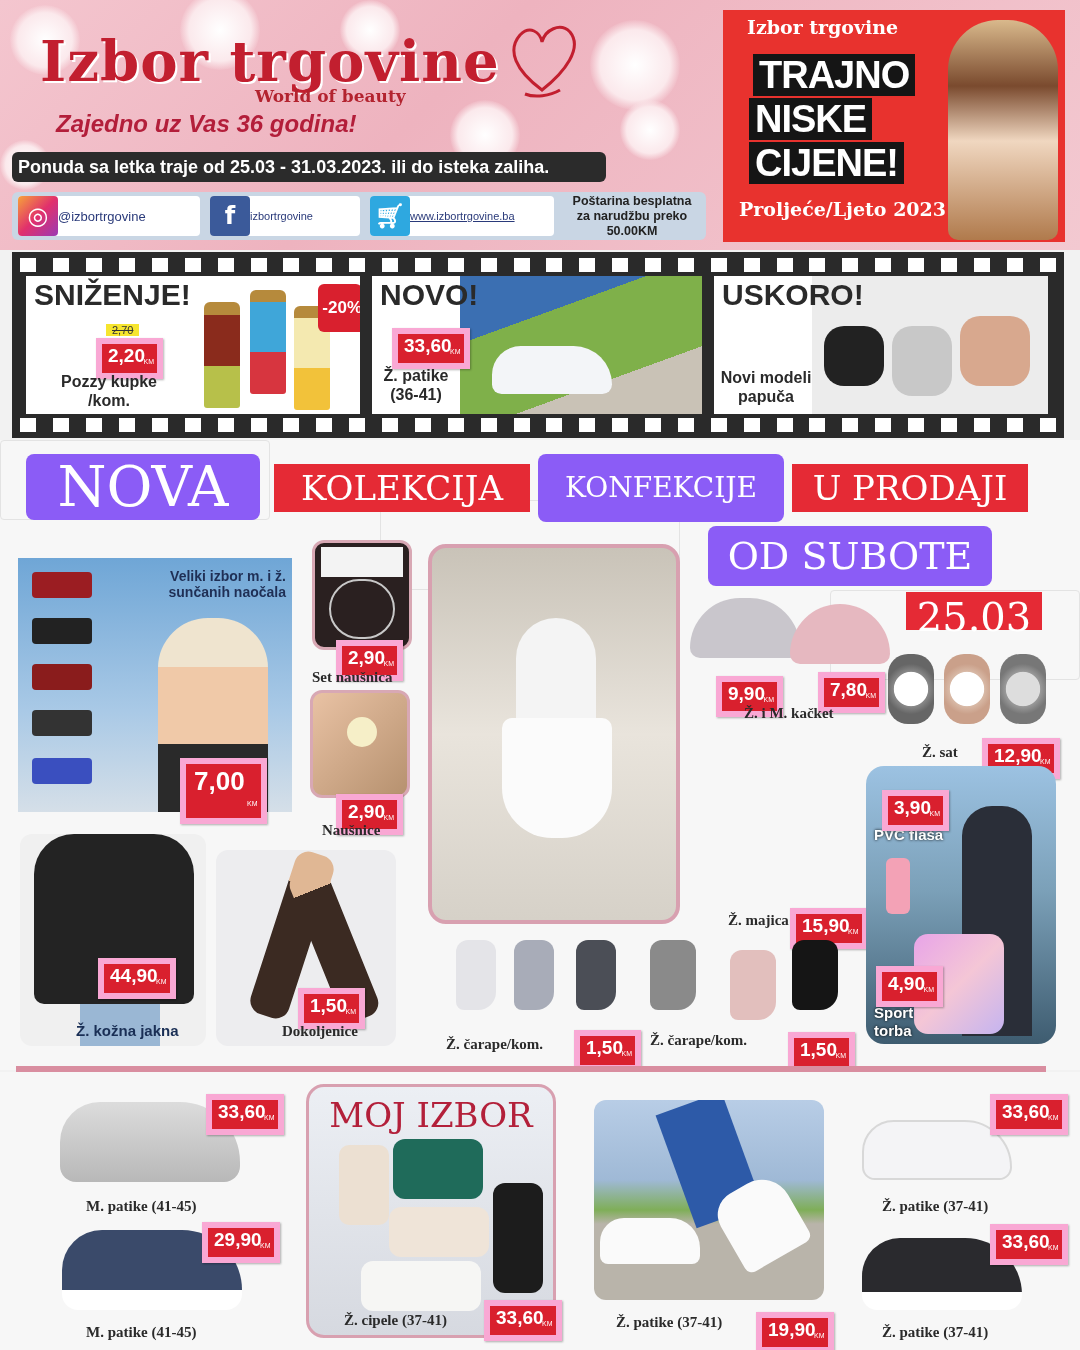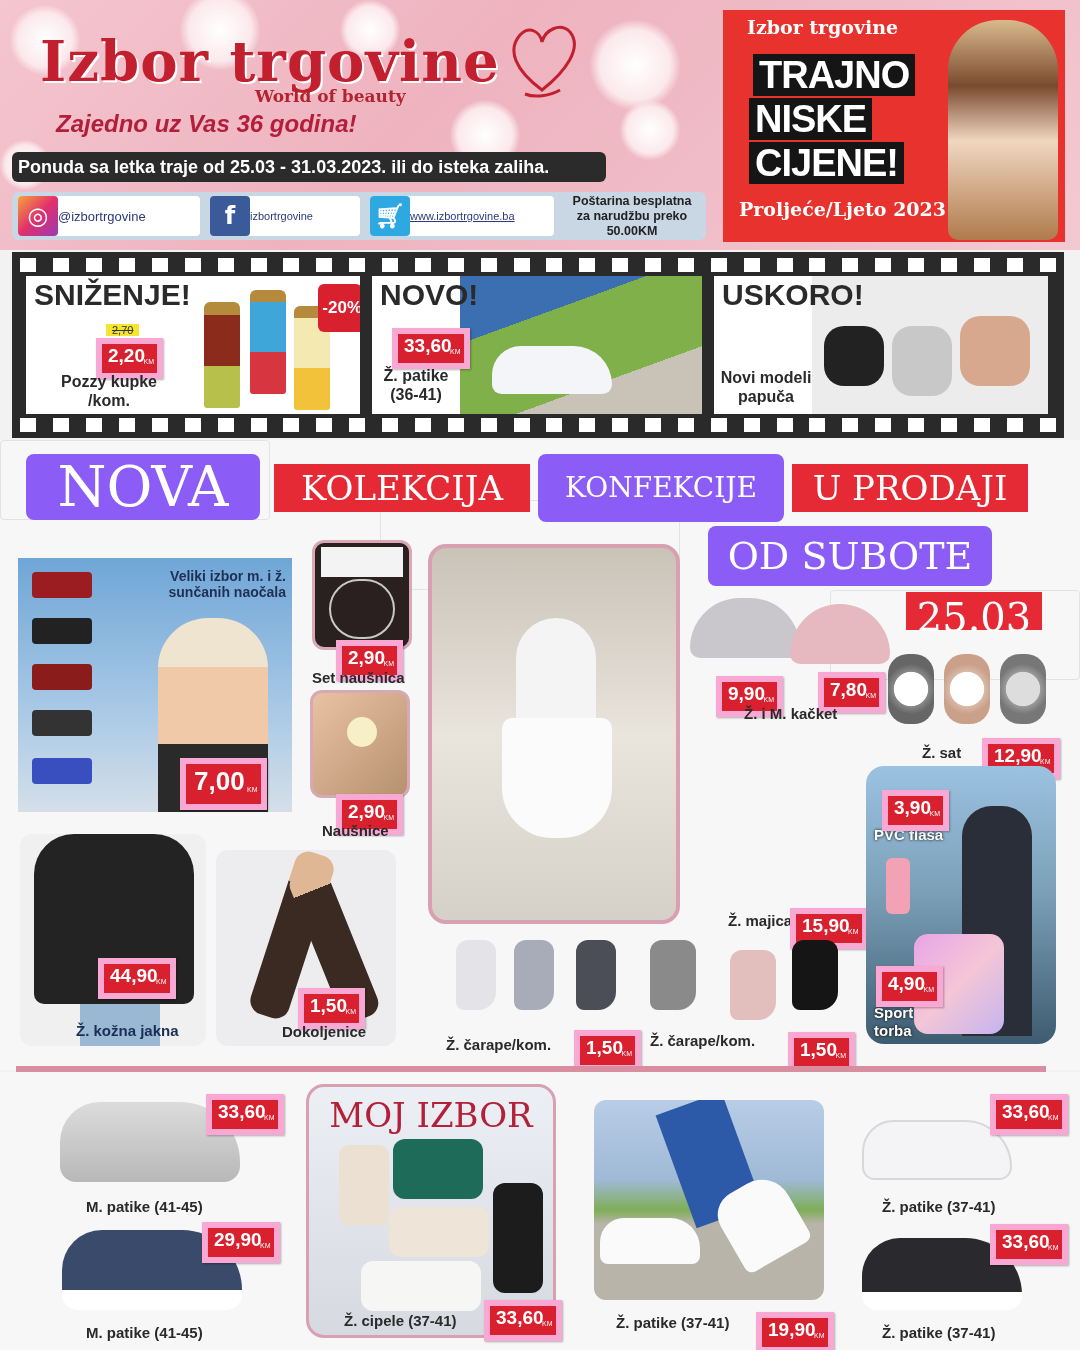--- a/index.html
+++ b/index.html
@@ -27,30 +27,30 @@
 
 #film{left:12px;top:252px;width:1052px;height:186px;background:#2a2a2a}
 .perf{position:absolute;left:0;width:1052px;height:14px;display:flex;justify-content:space-around}
 .perf span{width:16px;height:14px;background:#fff}
 .frame{position:absolute;top:24px;height:138px;background:#fff;overflow:hidden}
 .frame h3{position:absolute;left:8px;top:2px;font-family:"Liberation Sans",sans-serif;font-weight:bold;font-size:30px;color:#2a2a2a}
 .frame .lbl{position:absolute;font-family:"Liberation Sans",sans-serif;font-weight:bold;font-size:16px;color:#2a2a2a;text-align:center;line-height:19px}
 
 .price{position:absolute;background:#d9202e;color:#fff;font-family:"Liberation Sans",sans-serif;font-weight:bold;font-size:19px;padding:2px 12px 7px 6px;border:6px solid #f9a8d4;box-shadow:1px 1px 2px rgba(0,0,0,.3);line-height:20px}
 .price small{position:absolute;right:3px;bottom:1px;font-size:7px;font-weight:normal}
-.price.big{font-size:26px;padding:4px 16px 10px 8px;line-height:26px}
+.price.big{font-size:26px;padding:4px 16px 24px 8px;line-height:26px}
 .old{position:absolute;background:#f6e52e;color:#333;font-family:"Liberation Sans",sans-serif;font-size:11px;text-decoration:line-through;padding:0 6px}
 
 #collection{left:0;top:440px;width:1080px;height:630px;background:#f7f7f7}
 .brick{position:absolute;border:1px solid #e3e3e3;border-radius:4px}
 .hl{position:absolute;font-family:"DejaVu Serif",serif;color:#fff;text-align:center;white-space:nowrap}
 .hl.dark{background:#8b5cf6;border-radius:8px}
 .hl.red{background:#e52a35}
 .pic{position:absolute;border-radius:12px;overflow:hidden}
-.item-lbl{position:absolute;font-family:Liberation Sans, sans-serif;font-weight:bold;font-size:15px;color:#2a2a2a;white-space:nowrap}
+.item-lbl{position:absolute;font-family:Liberation Serif, serif;font-weight:bold;font-size:15px;color:#2a2a2a;white-space:nowrap}
 .sock{position:absolute;width:40px;height:70px;border-radius:12px 12px 18px 8px}
 #divider{left:16px;top:1066px;width:1030px;height:6px;background:#d98ea0}
 #shoes{left:0;top:1072px;width:1080px;height:278px;background:#f7f7f7}
 .shoe{position:absolute;border-radius:40px 60px 16px 16px}
 </style>
 </head>
 <body>
 
 <div id="header" class="abs">
   <div class="blossom" style="left:10px;top:5px;width:70px;height:70px"></div>

